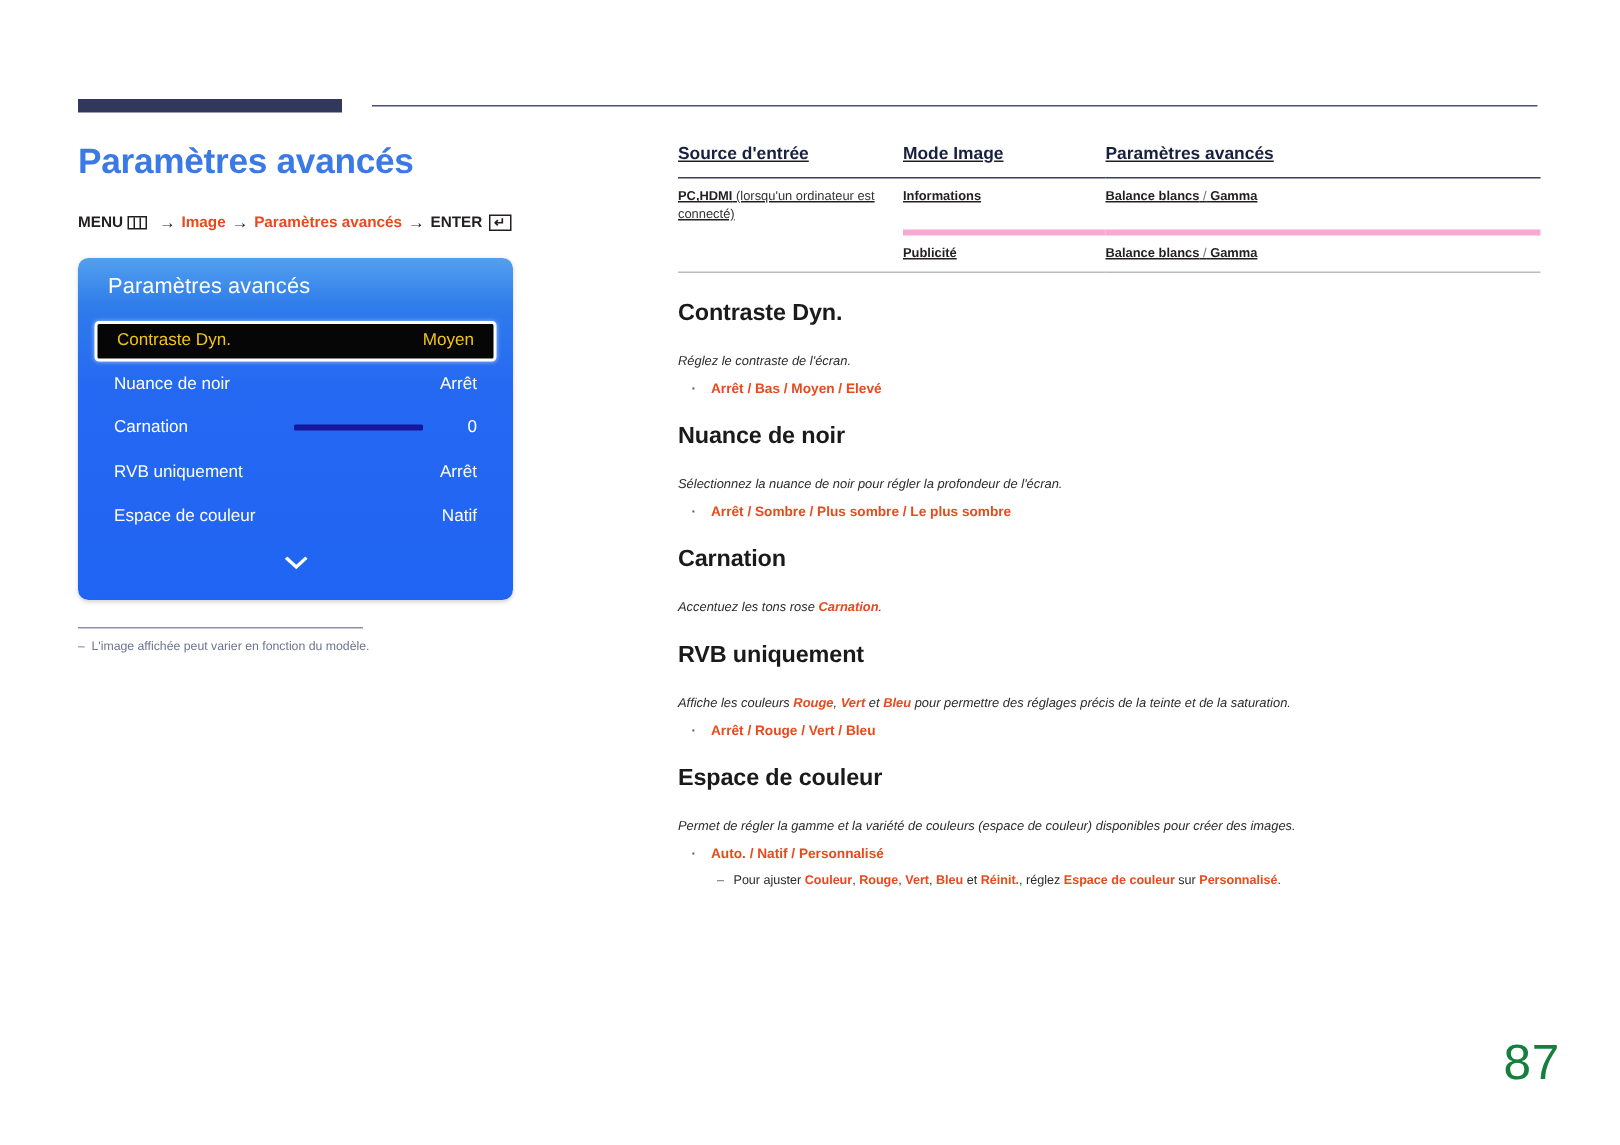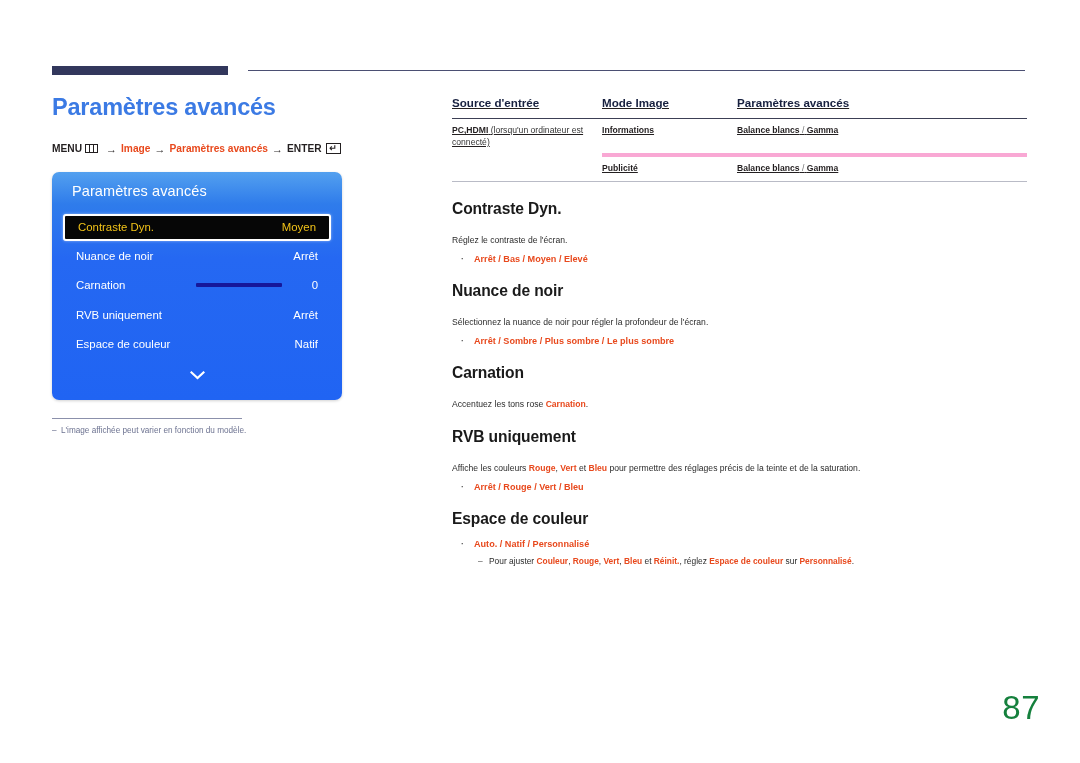--- a/index.html
+++ b/index.html
@@ -256,20 +256,21 @@
     font-weight: bold;
     color: #1a1a1a;
     letter-spacing: -0.1px;
     margin: 0 0 11px 0;
   }
   .sec-body {
     font-size: 8.6px;
     color: #2b2b2b;
     line-height: 1.4;
     margin: 16px 0 8px 0;
+    font-style: italic;
   }
   .sec-body .red { color: #e8491d; font-weight: bold; }
   .bullet-line {
     display: flex;
     font-size: 9.1px;
     color: #e8491d;
     font-weight: bold;
     margin: 0 0 2px 0;
     align-items: baseline;
   }
@@ -460,20 +461,21 @@
       <span>Affiche les couleurs </span><span class="red">Rouge</span><span>, </span><span class="red">Vert</span><span> et </span><span class="red">Bleu</span><span> pour permettre des réglages précis de la teinte et de la saturation.</span>
     </p>
     <div class="bullet-line">
       <span class="bdot">·</span>
       <span>Arrêt / Rouge / Vert / Bleu</span>
     </div>
   </div>
 
   <div class="section">
     <h2 class="sec-head">Espace de couleur</h2>
+    <p class="sec-body">Permet de régler la gamme et la variété de couleurs (espace de couleur) disponibles pour créer des images.</p>
     <div class="bullet-line">
       <span class="bdot">·</span>
       <span>Auto. / Natif / Personnalisé</span>
     </div>
     <div class="subnote">
       <span class="sdash">‒</span>
       <span><span>Pour ajuster </span><span class="red">Couleur</span><span>, </span><span class="red">Rouge</span><span>, </span><span class="red">Vert</span><span>, </span><span class="red">Bleu</span><span> et </span><span class="red">Réinit.</span><span>, réglez </span><span class="red">Espace de couleur</span><span> sur </span><span class="red">Personnalisé</span><span>.</span></span>
     </div>
   </div>
 

